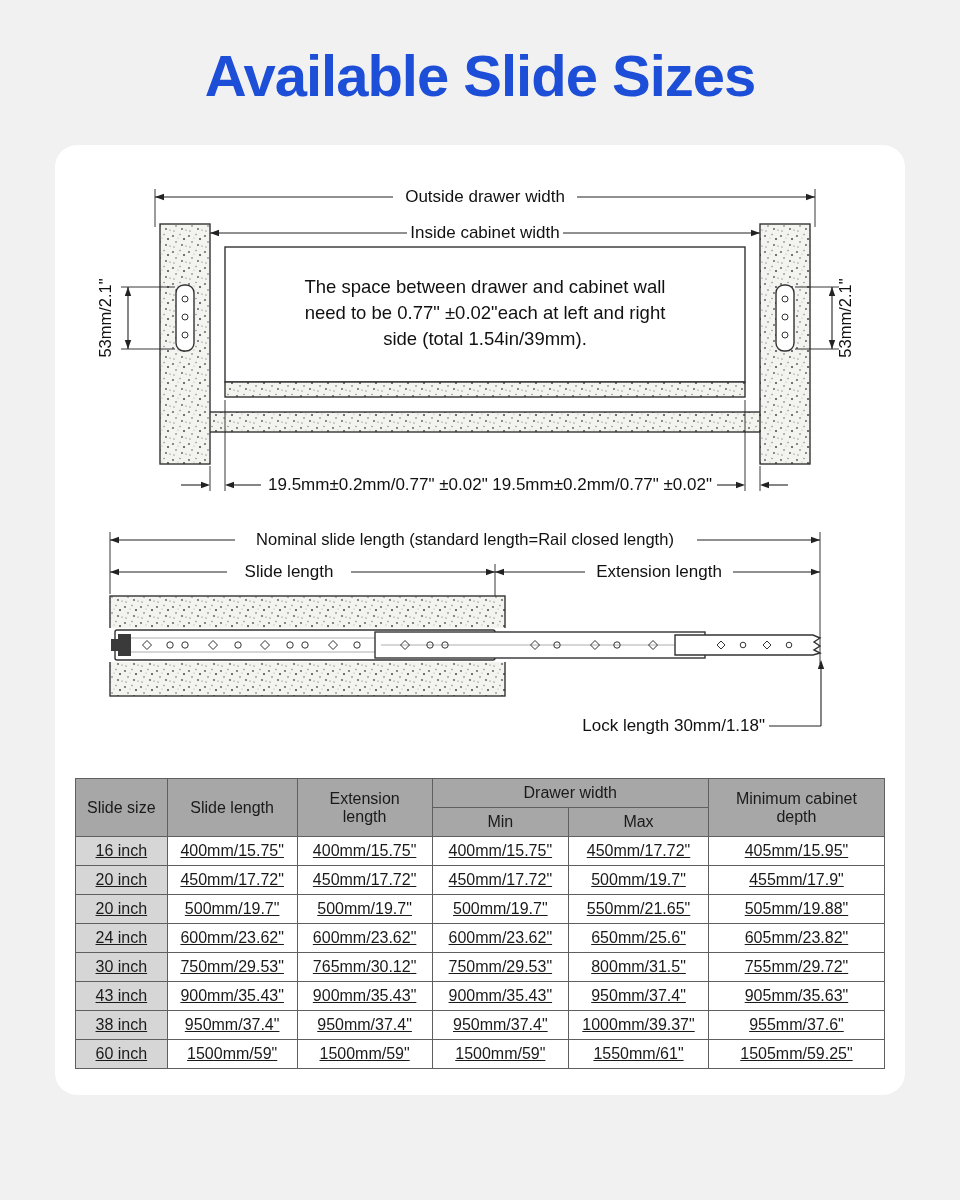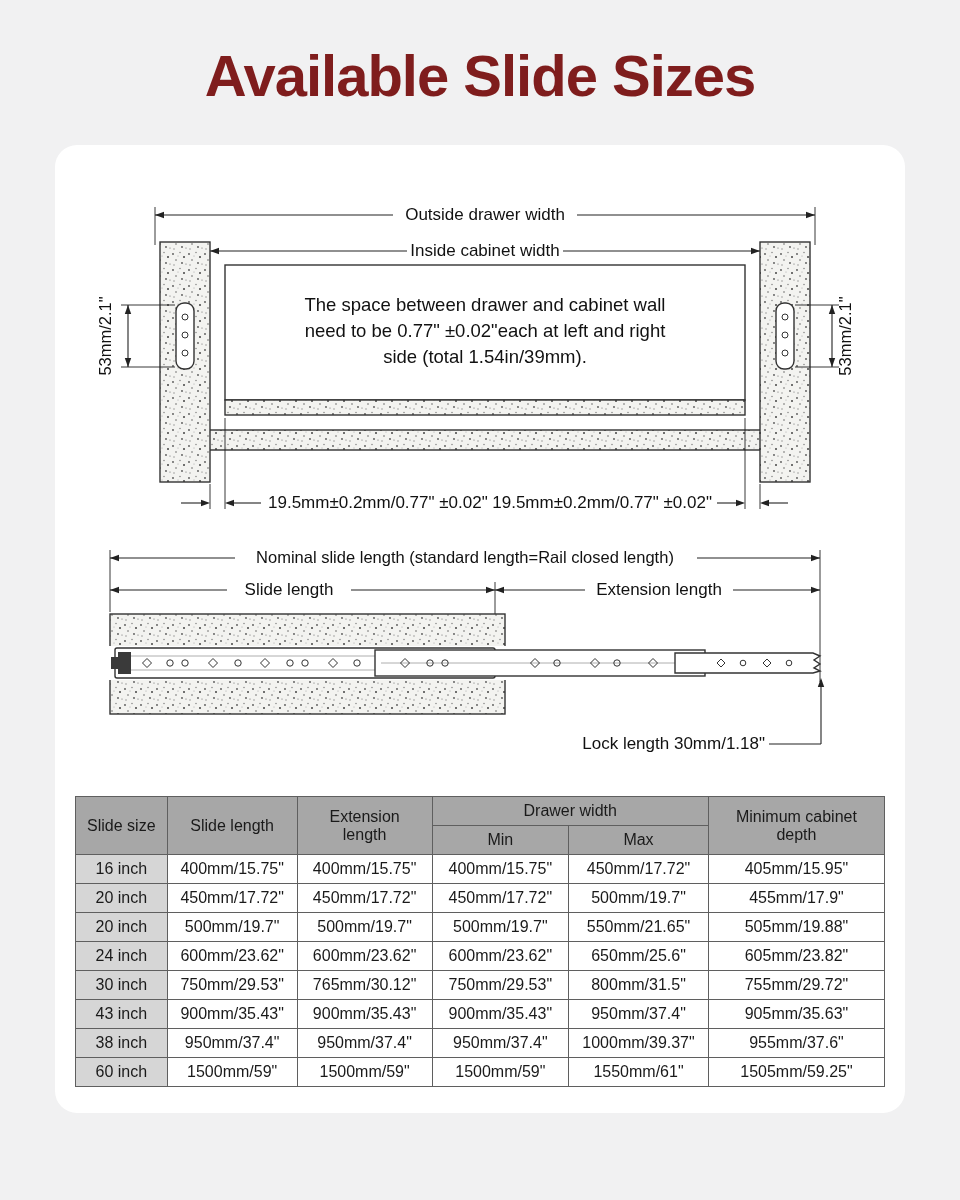--- a/index.html
+++ b/index.html
@@ -9,28 +9,28 @@
     font-family:"Liberation Sans", sans-serif;
     color:#1a1a1a;
     overflow:hidden;
   }
   .page { width:960px; height:1200px; padding-top:42px; }
   .title {
     text-align:center;
     font-size:58px;
     font-weight:800;
     letter-spacing:-1px;
-    color:#7f1d1d;
+    color:#1d4ed8;
   }
   .card {
     width:850px;
     margin:36px auto 0;
     background:#ffffff;
     border-radius:22px;
-    padding:42px 20px 26px;
+    padding:24px 20px 26px;
   }
   svg { display:block; margin:0 auto; }
   svg text { font-family:"Liberation Sans", sans-serif; fill:#111; }
   .dim-line { stroke:#222; stroke-width:1.1; fill:none; }
   .thin { stroke:#222; stroke-width:0.9; fill:none; }
   .part { stroke:#333; stroke-width:1.4; }
   .hole { stroke:#333; stroke-width:1; fill:none; }
   .ah { fill:#222; stroke:none; }
   .lbl { font-size:17px; }
   .lbl-s { font-size:16.5px; }
@@ -41,21 +41,21 @@
     margin:22px auto 0;
     font-size:16px;
   }
   .sizes th, .sizes td {
     border:1px solid #5f5f5f;
     text-align:center;
     padding:2px 8px;
     height:29px;
   }
   .sizes thead th { background:#a7a7a7; font-weight:400; }
-  .sizes td { background:#ffffff; }
+  .sizes td { background:#ffffff;text-decoration:underline; }
   .sizes td.size { background:#d6d6d6; }
   .w-size { width:100px;margin-left:32px; }
   .w-slide { width:132px; }
   .w-ext { width:138px; }
   .w-min { width:140px;margin-left:8px; }
   .w-max { width:142px; }
   .w-depth { width:186px; }
 </style>
 </head>
 <body>

